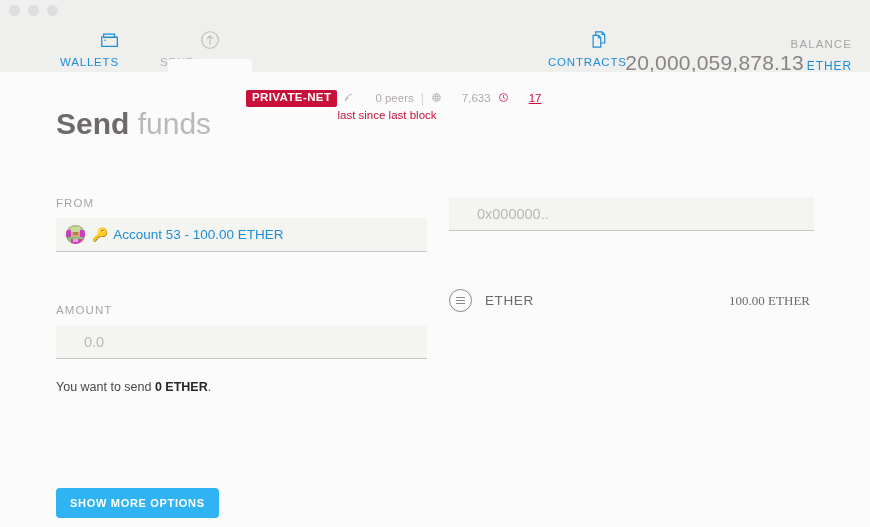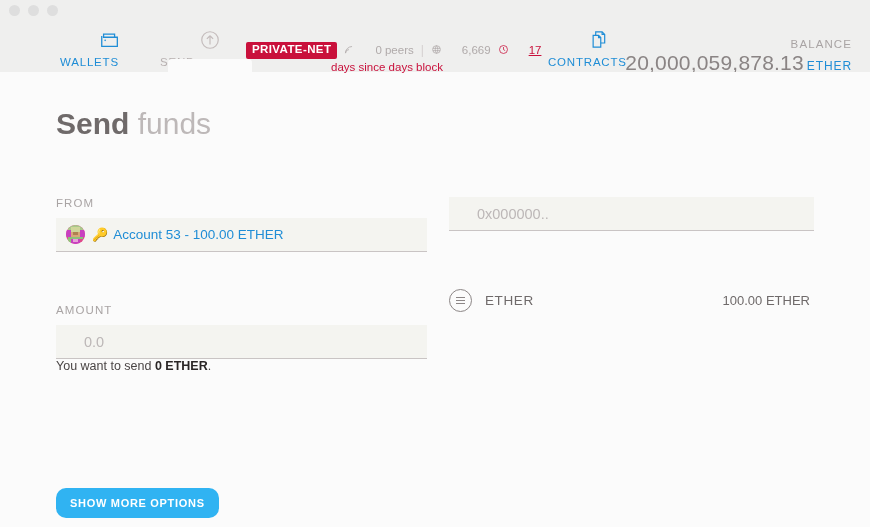--- a/index.html
+++ b/index.html
@@ -68,20 +68,21 @@
     top: 22px;
     width: 246px;
     text-align: center;
     z-index: 3;
   }
   .netline1 {
     display: flex;
     align-items: center;
     gap: 7px;
     white-space: nowrap;
+    margin-top: 48px;
   }
   .badge {
     background: #c9103b;
     color: #fff;
     font-size: 11.5px;
     font-weight: bold;
     letter-spacing: 0.4px;
     padding: 2px 6px 3px;
     border-radius: 2px;
     line-height: 1;
@@ -173,21 +174,21 @@
   .amount-block { margin-top: 52px; }
   .checkbox-row { display: flex; align-items: center; margin-top: 9px; }
   .checkbox {
     width: 17px; height: 17px;
     background: #f4f4f0;
     border: 1px solid #e2ded8;
     margin-right: 10px;
     cursor: pointer;
   }
   .checkbox-label { font-size: 12.5px; color: #6f6a6a; }
-  .summary { margin-top: 0; font-size: 12.5px; color: #4a4545; }
+  .summary { margin-top: 21px; font-size: 12.5px; color: #4a4545; }
   .summary .amt { font-weight: bold; color: #2a2626; }
 
   
   .token-row {
     display: flex;
     align-items: center;
     margin-top: 58px;
     padding-right: 4px;
   }
   .token-icon {
@@ -205,34 +206,35 @@
   .token-name {
     margin-left: 13px;
     font-size: 13.5px;
     letter-spacing: 0.6px;
     color: #6f6a6a;
   }
   .token-amount {
     margin-left: auto;
     font-size: 13px;
     color: #6f6a6a;
+    font-family: Liberation Serif, serif;
   }
 
   .more-btn {
     position: absolute;
     left: 56px;
     top: 416px;
     background: #30b3f2;
     color: #fff;
     border: none;
     font-size: 11px;
     font-weight: bold;
     letter-spacing: 0.7px;
     padding: 9px 14px;
-    border-radius: 10px;
+    border-radius: 4px;
     cursor: pointer;
     font-family: "Liberation Sans", sans-serif;
   }
 </style>
 </head>
 <body>
 
 <div class="titlebar">
   <span class="dot"></span>
   <span class="dot"></span>
@@ -290,34 +292,34 @@
 
       <span class="sep">|</span>
 
       <span class="stat">
         <span>
           <svg width="11" height="11" viewBox="0 0 16 16" fill="none" stroke="#b0aaaa" stroke-width="1.1">
             <circle cx="8" cy="8" r="5.6"></circle>
             <path d="M2.6 6.3 H13.4 M2.6 9.7 H13.4 M8 2.4 C5.6 5 5.6 11 8 13.6 C10.4 11 10.4 5 8 2.4"></path>
           </svg>
         </span>
-        <span class="val">6,669</span>
+        <span class="val">7,633</span>
       </span>
 
       <span class="stat alert">
         <span>
           <svg width="11" height="11" viewBox="0 0 16 16" fill="none" stroke="#c9103b" stroke-width="1.1">
             <circle cx="8" cy="8" r="5.8"></circle>
             <path d="M8 4.4 L8 8.2 L10.4 9.6"></path>
           </svg>
         </span>
         <span class="val">17</span>
       </span>
     </div>
-    <div class="netline2">days since days block</div>
+    <div class="netline2">last since last block</div>
   </div>
 
   <div class="balance-box">
     <div class="balance-label">BALANCE</div>
     <div class="balance-row">
       <span class="balance-amt">20,000,059,878.13</span><span class="balance-unit">ETHER</span>
     </div>
   </div>
 </div>
 

